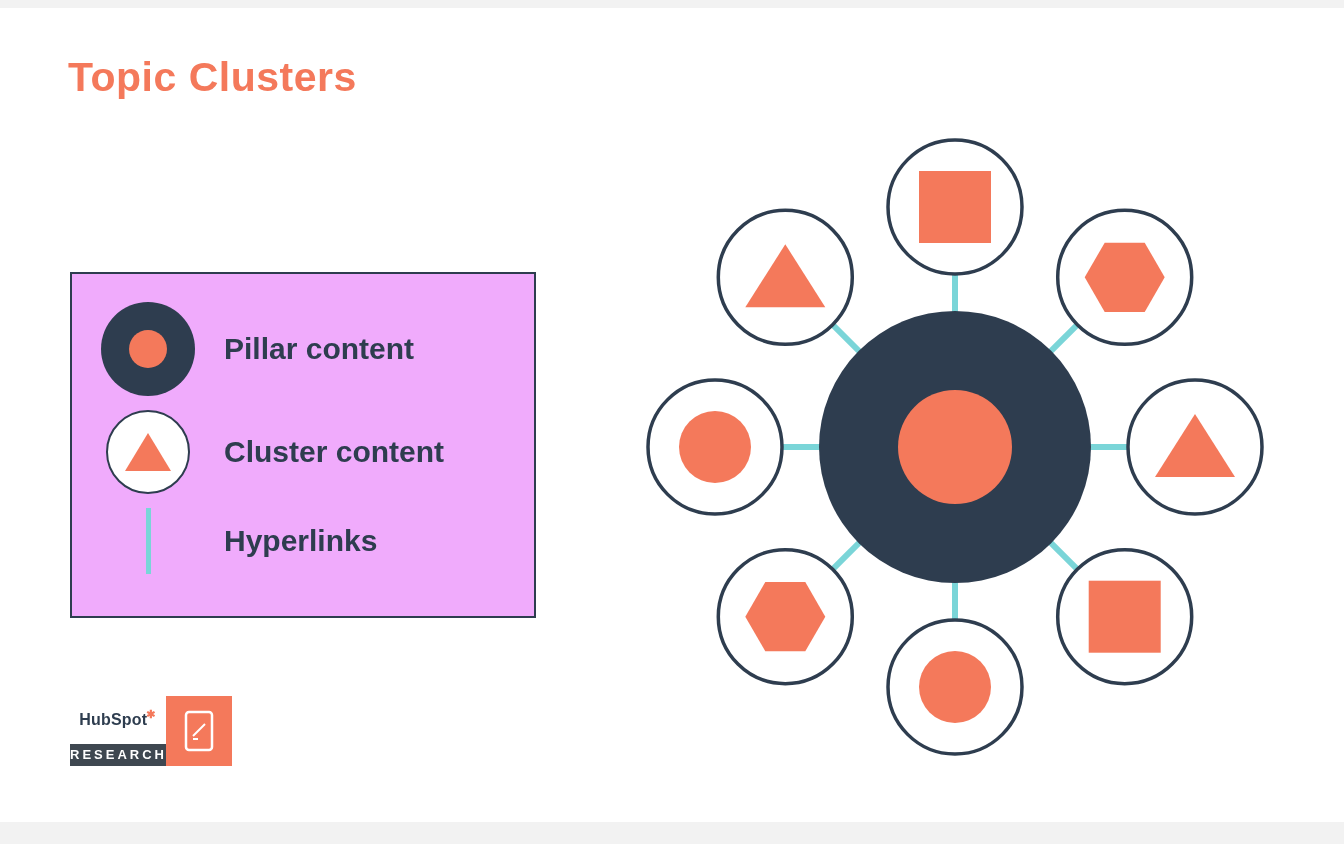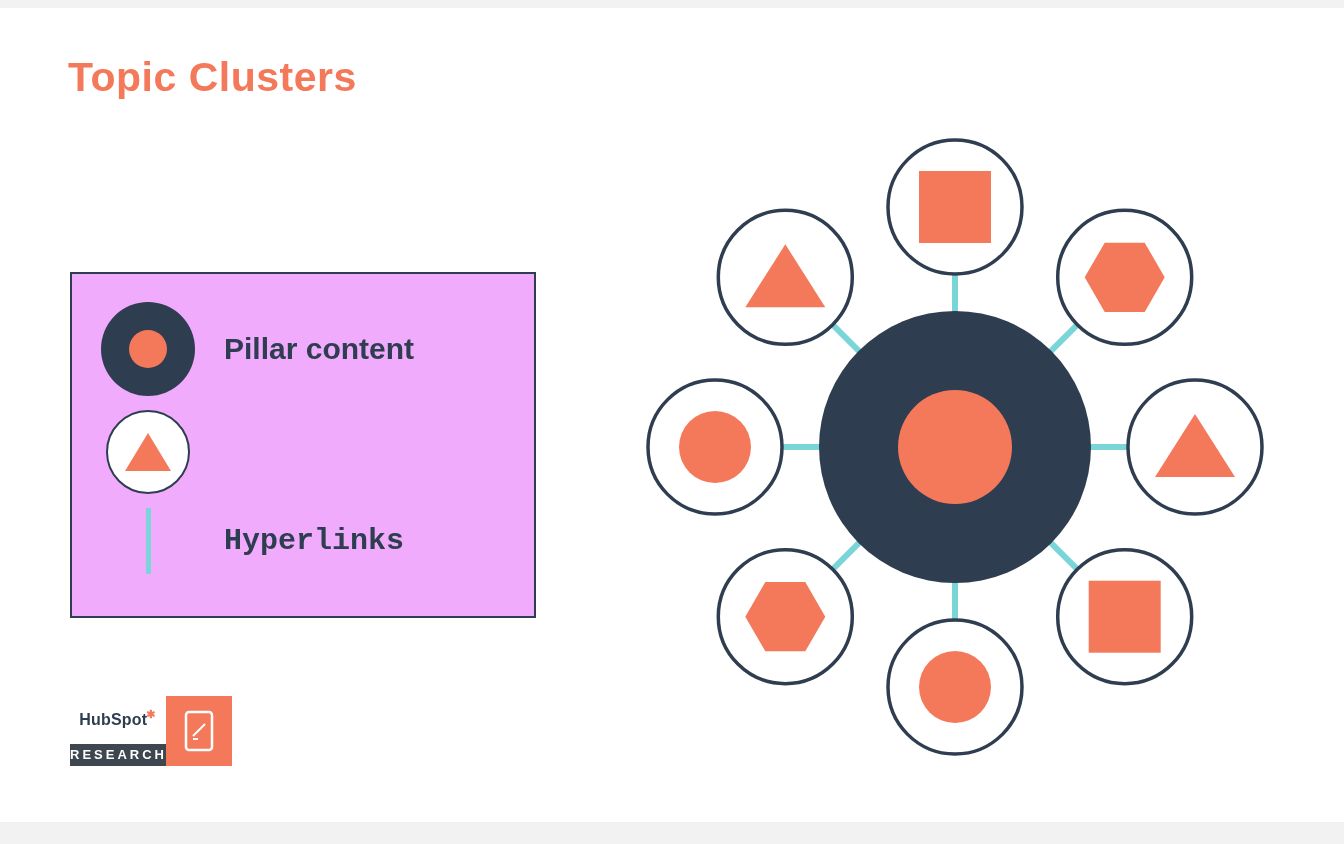--- a/index.html
+++ b/index.html
@@ -18,21 +18,21 @@
     font-size:41px;font-weight:800;letter-spacing:0.5px;color:var(--orange);text-align:center;
   }
 
   
   .legend-box{
     position:absolute;left:70px;top:272px;width:466px;height:346px;
     border:2.5px solid var(--navy);box-sizing:border-box;background:#f0abfc;
     padding:28px 0 0 26px;
   }
   .legend-row{display:flex;align-items:center;margin-bottom:14px;}
-  .legend-row.third{margin-top:8px;font-family:Liberation Mono, monospace;}
+  .legend-row.third{margin-top:8px;}
   .icon-col{width:100px;display:flex;justify-content:center;align-items:center;flex:0 0 100px;}
   .pillar-icon{width:94px;height:94px;border-radius:50%;background:var(--navy);
     display:flex;align-items:center;justify-content:center;}
   .pillar-icon-inner{width:38px;height:38px;border-radius:50%;background:var(--orange);}
   .cluster-icon{width:84px;height:84px;border-radius:50%;background:#fff;
     border:2.5px solid var(--navy);box-sizing:border-box;
     display:flex;align-items:center;justify-content:center;}
   .hyperlink-icon{width:5px;height:66px;background:var(--cyan);}
   .legend-label{font-size:30px;font-weight:700;color:var(--navy);margin-left:26px;white-space:nowrap;}
 
@@ -71,20 +71,21 @@
     </div>
 
     <div class="legend-row">
       <div class="icon-col">
         <div class="cluster-icon">
           <svg width="52" height="44">
             <polygon points="26,3 3,41 49,41" style="fill:var(--orange)"></polygon>
           </svg>
         </div>
       </div>
+      <div class="legend-label">Cluster content</div>
     </div>
 
     <div class="legend-row third">
       <div class="icon-col">
         <div class="hyperlink-icon"></div>
       </div>
       <div class="legend-label">Hyperlinks</div>
     </div>
   </div>
 

